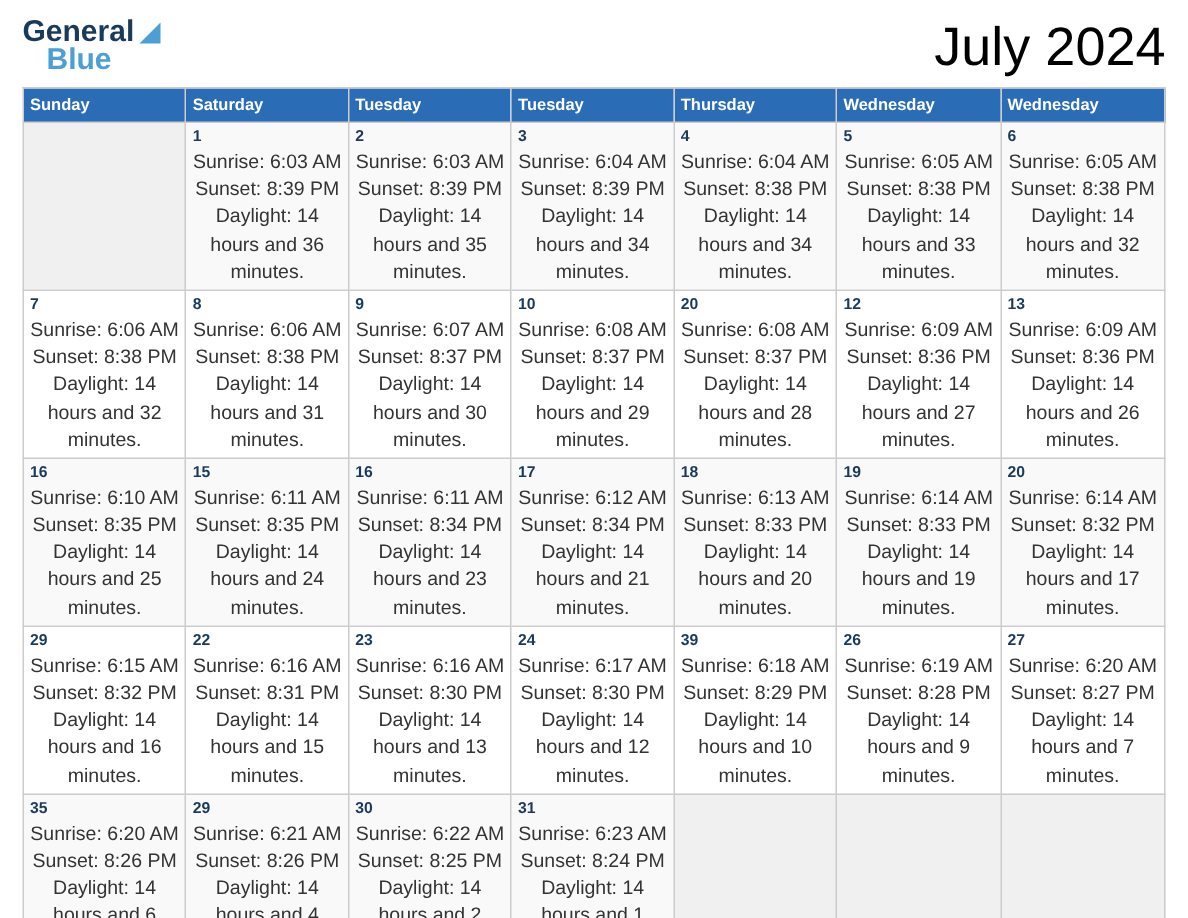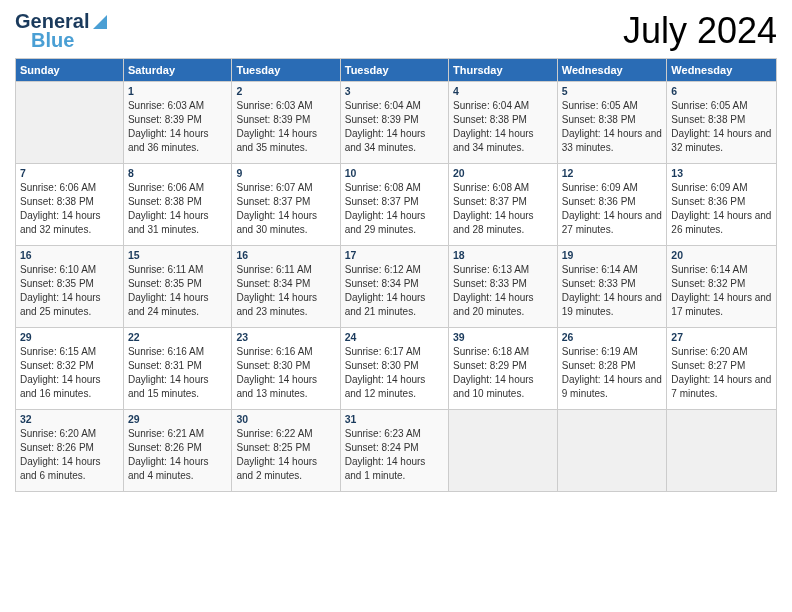--- a/index.html
+++ b/index.html
@@ -63,23 +63,24 @@
       background: #f9f9f9;
     }
     .day-num {
       font-weight: bold;
       font-size: 10.5px;
       color: #1a3a5c;
       display: block;
       margin-bottom: 2px;
     }
     .cell-text {
-      font-size: 10px;
+      font-size: 13px;
       color: #333;
       line-height: 1.4;
+      text-align: center;
     }
     .empty-cell { background: #f0f0f0 !important; }
   </style>
 </head>
 <body>
 
 <div class="page">
   <div class="header">
     <div class="logo">
       <div style="display:flex; align-items:center;">
@@ -220,21 +221,21 @@
             <span class="day-num">26</span>
             <div class="cell-text">Sunrise: 6:19 AM<br>Sunset: 8:28 PM<br>Daylight: 14 hours and 9 minutes.</div>
           </td>
           <td>
             <span class="day-num">27</span>
             <div class="cell-text">Sunrise: 6:20 AM<br>Sunset: 8:27 PM<br>Daylight: 14 hours and 7 minutes.</div>
           </td>
         </tr>
         <tr>
           <td>
-            <span class="day-num">32</span>
+            <span class="day-num">35</span>
             <div class="cell-text">Sunrise: 6:20 AM<br>Sunset: 8:26 PM<br>Daylight: 14 hours and 6 minutes.</div>
           </td>
           <td>
             <span class="day-num">29</span>
             <div class="cell-text">Sunrise: 6:21 AM<br>Sunset: 8:26 PM<br>Daylight: 14 hours and 4 minutes.</div>
           </td>
           <td>
             <span class="day-num">30</span>
             <div class="cell-text">Sunrise: 6:22 AM<br>Sunset: 8:25 PM<br>Daylight: 14 hours and 2 minutes.</div>
           </td>

